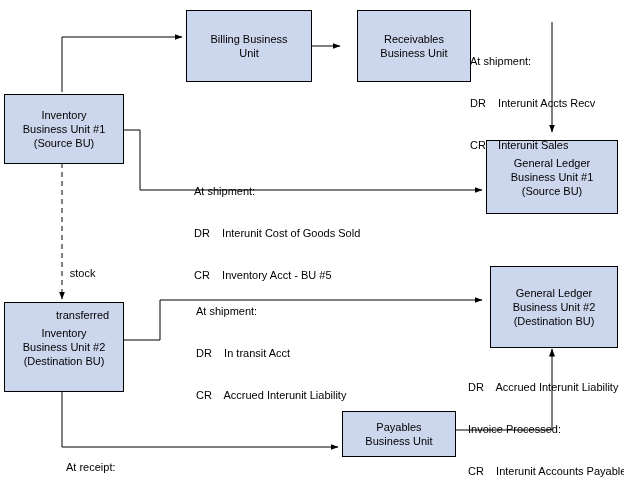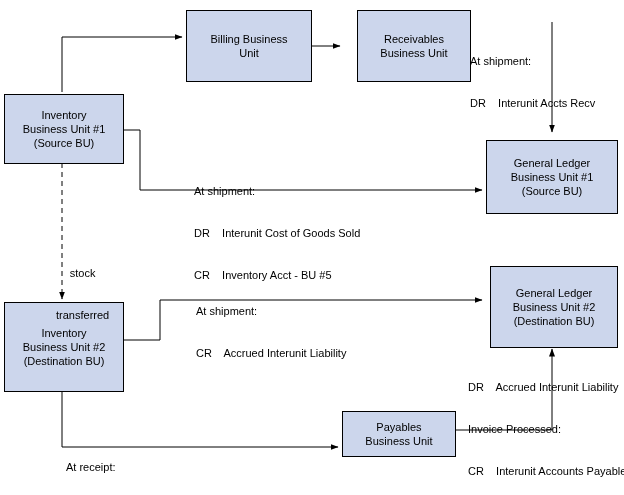--- a/index.html
+++ b/index.html
@@ -111,35 +111,37 @@
   </div>
 
   <div class="node" style="left:342px; top:411px; width:114px; height:46px;">
     <span class="ln">Payables</span>
     <span class="ln">Business Unit</span>
   </div>
 
   <div class="label" style="left:470px; top:26px;">
     <span class="ln">At shipment:</span>
     <span class="ln">DR    Interunit Accts Recv</span>
+    <span class="ln">CR    Interunit Sales</span>
   </div>
 
   <div class="label" style="left:194px; top:156px;">
     <span class="ln">At shipment:</span>
     <span class="ln">DR    Interunit Cost of Goods Sold</span>
     <span class="ln">CR    Inventory Acct - BU #5</span>
   </div>
 
   <div class="label" style="left:36px; top:238px; text-align:center;margin-left:20px;">
     <span class="ln">stock</span>
     <span class="ln">transferred</span>
   </div>
 
   <div class="label" style="left:196px; top:276px;">
     <span class="ln">At shipment:</span>
+    <span class="ln">DR    In transit Acct</span>
     <span class="ln">CR    Accrued Interunit Liability</span>
   </div>
 
   <div class="label" style="left:468px; top:352px; text-align:left;">
     <span class="ln">DR    Accrued Interunit Liability</span>
     <span class="ln">Invoice Processed:</span>
     <span class="ln">CR    Interunit Accounts Payable</span>
   </div>
 
   <div class="label" style="left:66px; top:432px;">

